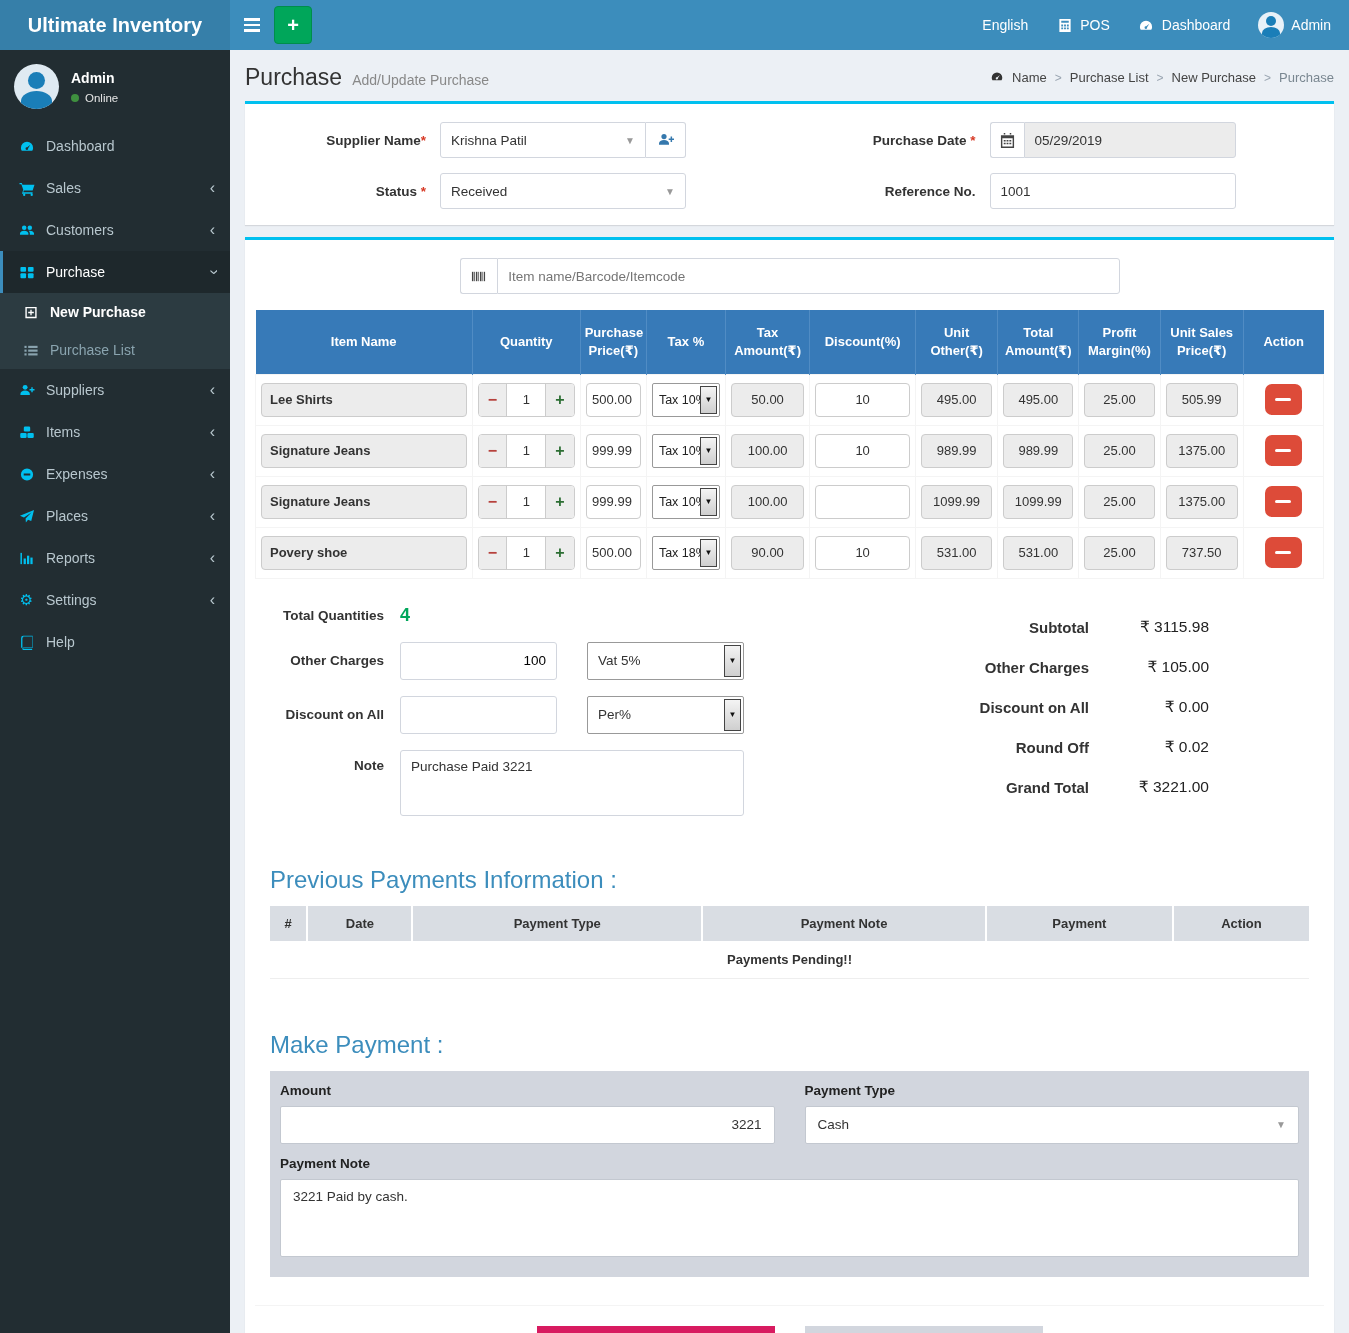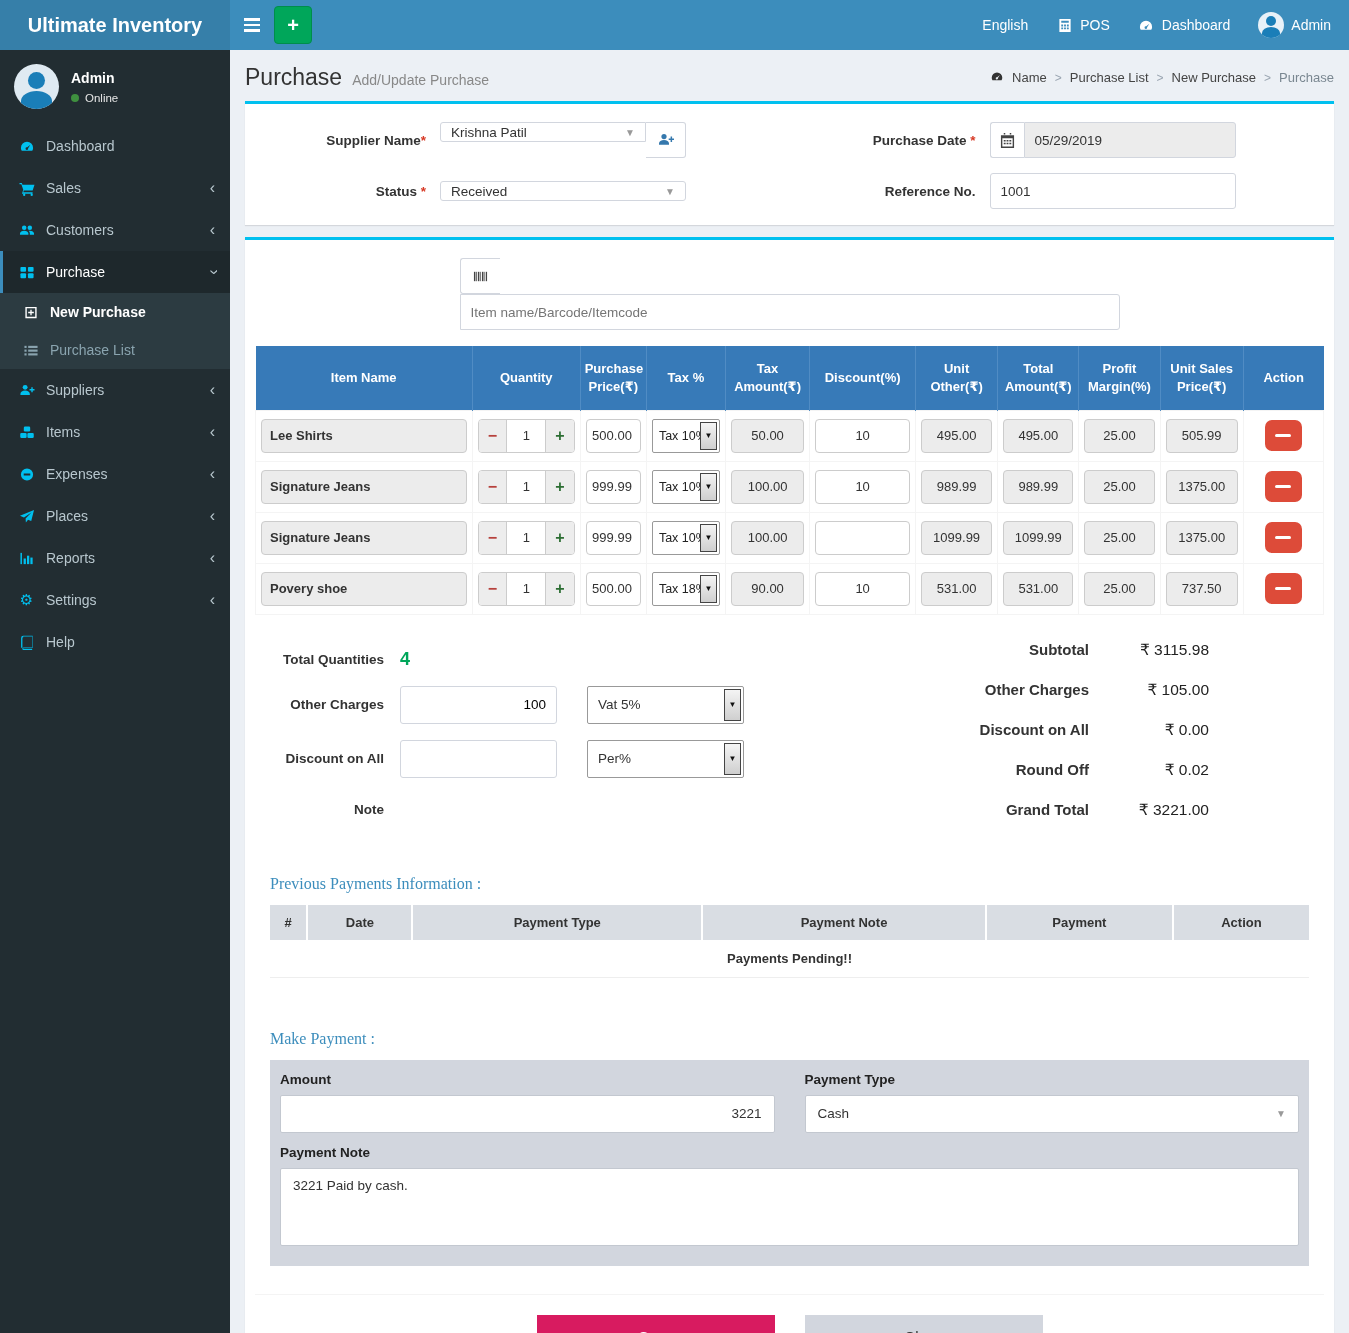--- a/index.html
+++ b/index.html
@@ -60,34 +60,34 @@
   .box { background:#fff; border-top:3px solid #00c0ef; box-shadow:0 1px 1px rgba(0,0,0,.1); margin:0 15px 12px 15px; }
   .box1 { padding:18px 10px 16px 10px; }
   .box2 { padding:16px 10px 0 10px; }
 
   
   .form-grid { display:grid; grid-template-columns:1fr 1fr; row-gap:15px; column-gap:30px; }
   .frow { display:flex; align-items:center; }
   .flabel { width:185px; text-align:right; padding-right:14px; font-size:13.5px; font-weight:bold; color:#333; }
   .req { color:#d73925; }
   .fctrl { width:246px; }
-  .sel { height:20px; border:1px solid #d2d6de; border-radius:3px; background:#fff; display:flex; align-items:center; padding:0 10px; font-size:13.5px; color:#333; cursor:pointer; }
+  .sel { height:36px; border:1px solid #d2d6de; border-radius:3px; background:#fff; display:flex; align-items:center; padding:0 10px; font-size:13.5px; color:#333; cursor:pointer; }
   .sel .sel-caret { margin-left:auto; color:#999; font-size:10px; }
   .igroup { display:flex; }
   .igroup .sel { flex:1; border-radius:3px 0 0 3px; }
   .addon-btn { width:40px; height:36px; border:1px solid #d2d6de; border-left:none; border-radius:0 3px 3px 0; background:#fff; display:flex; align-items:center; justify-content:center; cursor:pointer; }
   .addon-btn svg { width:18px; height:16px; fill:#3578ad; }
   .addon-ico { width:40px; height:36px; border:1px solid #d2d6de; border-right:none; border-radius:3px 0 0 3px; background:#fff; display:flex; align-items:center; justify-content:center; }
   .addon-ico svg { width:15px; height:15px; fill:#444; }
   .txt { height:36px; width:100%; border:1px solid #d2d6de; border-radius:3px; background:#fff; font-size:13.5px; color:#333; padding:0 10px; font-family:inherit; outline:none; }
   .txt.ro { background:#ececec; border-radius:0 3px 3px 0; }
 
   
   .search-wrap { display:flex; justify-content:center; margin:2px 0 16px 0; }
-  .search-group { display:flex; width:660px;flex-direction:column; }
+  .search-group { display:flex; width:660px; }
   .search-group .txt { border-radius:0 3px 3px 0; height:36px; }
 
   
   table.items { width:100%; border-collapse:collapse; table-layout:fixed; }
   table.items th { background:#377ab8; color:#fff; font-size:13px; font-weight:bold; text-align:center; vertical-align:middle; padding:10px 4px; height:64px; border-right:1px solid #508cc4; line-height:1.35; }
   table.items th:last-child { border-right:none; }
   table.items td { border:1px solid #f4f4f4; padding:8px 5px; vertical-align:middle; background:#fff; }
   .ro-box { height:34px; background:#ececec; border:1px solid #ccc; border-radius:4px; display:flex; align-items:center; justify-content:center; font-size:13px; color:#333; padding:0 8px; }
   .ro-box.left { justify-content:flex-start; font-weight:bold; }
   .cell-input { height:34px; width:100%; border:1px solid #ccc; border-radius:4px; font-size:13px; color:#333; text-align:center; font-family:inherit; outline:none; background:#fff; }
@@ -114,21 +114,21 @@
   .t-sel { width:157px; margin-left:30px; height:38px; border:1px solid #999; border-radius:2px; background:#fff; display:flex; align-items:center; }
   .t-sel .tax-txt { flex:1; padding-left:10px; font-size:13.5px; color:#333; }
   .t-sel .nat-btn { height:32px; }
   .note-area { width:344px; height:66px; border:1px solid #d2d6de; border-radius:3px; font-size:13.5px; color:#333; font-family:inherit; padding:8px 10px; resize:none; outline:none; }
   .summary { margin-left:auto; width:330px; padding-right:100px; box-sizing:content-box; }
   .s-row { display:flex; align-items:center; margin-bottom:22px; }
   .s-label { flex:1; text-align:right; font-size:15px; font-weight:bold; color:#333; }
   .s-val { width:120px; text-align:right; font-size:15.5px; font-weight:normal; color:#222; }
 
   
-  .section-heading { color:#3c8dbc; font-size:16px; font-weight:normal; margin:26px 15px 12px 15px;font-family:Liberation Serif, serif; }
+  .section-heading { color:#3c8dbc; font-size:24px; font-weight:normal; margin:26px 15px 12px 15px; }
   table.pay { width:calc(100% - 30px); margin:0 15px; border-collapse:collapse; }
   table.pay th { background:#d9dde3; color:#333; font-size:13px; font-weight:bold; text-align:center; padding:10px 6px; border-right:2px solid #fff; }
   table.pay th:last-child { border-right:none; }
   table.pay td { background:#fff; text-align:center; font-size:13px; font-weight:bold; color:#333; padding:11px 6px; border-bottom:1px solid #eee; }
   .pay-spacer { height:26px; }
 
   
   .mp-panel { background:#d2d6de; margin:0 15px; padding:12px 10px 16px 10px; }
   .mp-grid { display:flex; gap:30px; }
   .mp-col { flex:1; }
@@ -632,20 +632,21 @@
             <div class="t-row">
               <div class="t-label">Discount on All</div>
               <input class="t-input" style="">
               <div class="t-sel">
                 <span class="tax-txt">Per%</span>
                 <span class="nat-btn">▼</span>
               </div>
             </div>
             <div class="t-row">
               <div class="t-label top">Note</div>
+              <textarea class="note-area" style="">Purchase Paid 3221</textarea>
             </div>
           </div>
           <div class="summary">
             <div class="s-row">
                 <div class="s-label">Subtotal</div>
                 <div class="s-val">₹ 3115.98</div>
               </div>
             <div class="s-row">
                 <div class="s-label">Other Charges</div>
                 <div class="s-val">₹ 105.00</div>

